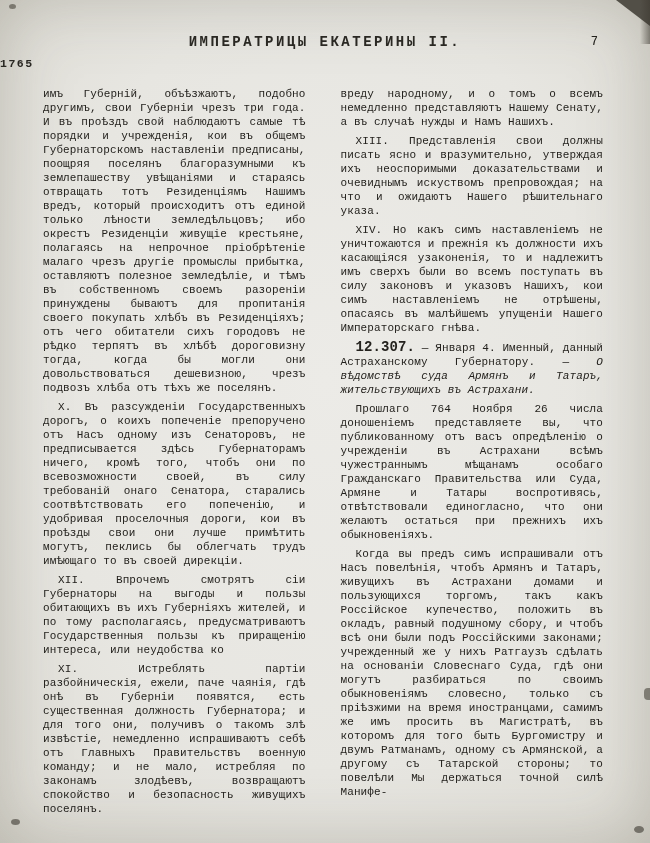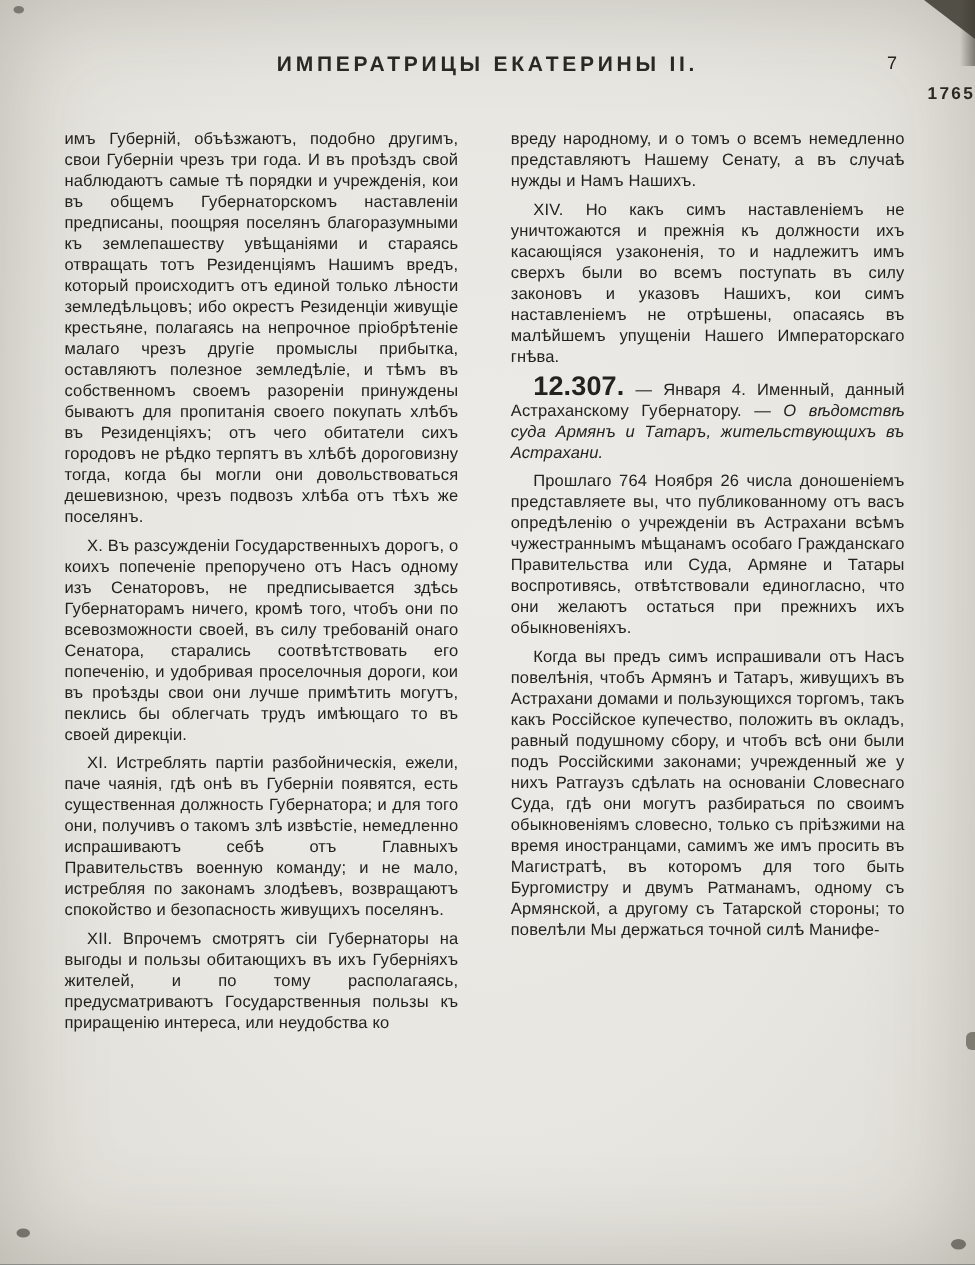--- a/index.html
+++ b/index.html
@@ -3,39 +3,39 @@
 <meta charset="utf-8">
 <style>
   html,body{margin:0;padding:0;background:#7a7a78;}
   .sheet{
     position:relative;
     width:650px;height:843px;
     margin:0 auto;
     background:radial-gradient(ellipse at 50% 45%, #ecebe7 0%, #e7e6e1 60%, #dedcd5 100%);
     box-shadow:inset 0 0 70px rgba(90,85,70,.28);
     overflow:hidden;
-    font-family:Liberation Sans, sans-serif;
+    font-family:Liberation Mono, monospace;
     color:#24221e;
   }
   .header-row{position:relative;height:18px;margin-top:34px;}
   .header-title{
     position:absolute;left:0;right:0;text-align:center;
     font-size:14px;font-weight:bold;letter-spacing:2.5px;color:#2a2823;
   }
   .page-number{position:absolute;right:52px;top:1px;font-size:12px;}
   .year{
-    text-align:right;font-size:11.5px;font-weight:bold;
+    text-align:left;font-size:11.5px;font-weight:bold;
     letter-spacing:1.5px;margin-top:5px;color:#2a2823;
   }
   .columns{display:flex;gap:25px;padding:12px 42px 0 38px;}
   .col{flex:1;min-width:0;font-size:11px;line-height:14px;text-align:justify;letter-spacing:.1px;}
   .col p{margin:5px;text-indent:15px;}
   .col p.cont{text-indent:0;}
   .act-head{margin:3px 0 1px 0;}
-  .act-num{font-weight:bold;font-size:18px;}
+  .act-num{font-weight:bold;font-size:14px;}
   .act-sub{font-style:italic;}
   
   .corner-tr{
     position:absolute;top:0;right:0;width:0;height:0;
     border-top:26px solid #45413a;border-left:34px solid transparent;opacity:.9;
   }
   .corner-tr2{
     position:absolute;top:0;right:0;width:10px;height:44px;
     background:linear-gradient(to left, rgba(60,56,48,.55), transparent);
   }
@@ -61,26 +61,27 @@
     <span class="header-title">ИМПЕРАТРИЦЫ ЕКАТЕРИНЫ II.</span>
     <span class="page-number">7</span>
   </div>
   <div class="year">1765</div>
 
   <div class="columns">
 
     <div class="col">
       <p class="cont">имъ Губерній, объѣзжаютъ, подобно другимъ, свои Губерніи чрезъ три года. И въ проѣздъ свой наблюдаютъ самые тѣ порядки и учрежденія, кои въ общемъ Губернаторскомъ наставленіи предписаны, поощряя поселянъ благоразумными къ землепашеству увѣщаніями и стараясь отвращать тотъ Резиденціямъ Нашимъ вредъ, который происходитъ отъ единой только лѣности земледѣльцовъ; ибо окрестъ Резиденціи живущіе крестьяне, полагаясь на непрочное пріобрѣтеніе малаго чрезъ другіе промыслы прибытка, оставляютъ полезное земледѣліе, и тѣмъ въ собственномъ своемъ разореніи принуждены бываютъ для пропитанія своего покупать хлѣбъ въ Резиденціяхъ; отъ чего обитатели сихъ городовъ не рѣдко терпятъ въ хлѣбѣ дороговизну тогда, когда бы могли они довольствоваться дешевизною, чрезъ подвозъ хлѣба отъ тѣхъ же поселянъ.</p>
       <p>X. Въ разсужденіи Государственныхъ дорогъ, о коихъ попеченіе препоручено отъ Насъ одному изъ Сенаторовъ, не предписывается здѣсь Губернаторамъ ничего, кромѣ того, чтобъ они по всевозможности своей, въ силу требованій онаго Сенатора, старались соотвѣтствовать его попеченію, и удобривая проселочныя дороги, кои въ проѣзды свои они лучше примѣтить могутъ, пеклись бы облегчать трудъ имѣющаго то въ своей дирекціи.</p>
+      <p>XII. Впрочемъ смотрятъ сіи Губернаторы на выгоды и пользы обитающихъ въ ихъ Губерніяхъ жителей, и по тому располагаясь, предусматриваютъ Государственныя пользы къ приращенію интереса, или неудобства ко</p>
       <p>XI. Истреблять партіи разбойническія, ежели, паче чаянія, гдѣ онѣ въ Губерніи появятся, есть существенная должность Губернатора; и для того они, получивъ о такомъ злѣ извѣстіе, немедленно испрашиваютъ себѣ отъ Главныхъ Правительствъ военную команду; и не мало, истребляя по законамъ злодѣевъ, возвращаютъ спокойство и безопасность живущихъ поселянъ.</p>
-      <p>XII. Впрочемъ смотрятъ сіи Губернаторы на выгоды и пользы обитающихъ въ ихъ Губерніяхъ жителей, и по тому располагаясь, предусматриваютъ Государственныя пользы къ приращенію интереса, или неудобства ко</p>
     </div>
 
     <div class="col">
       <p class="cont">вреду народному, и о томъ о всемъ немедленно представляютъ Нашему Сенату, а въ случаѣ нужды и Намъ Нашихъ.</p>
+      <p>XIII. Представленія свои должны писать ясно и вразумительно, утверждая ихъ неоспоримыми доказательствами и очевиднымъ искуствомъ препровождая; на что и ожидаютъ Нашего рѣшительнаго указа.</p>
       <p>XIV. Но какъ симъ наставленіемъ не уничтожаются и прежнія къ должности ихъ касающіяся узаконенія, то и надлежитъ имъ сверхъ были во всемъ поступать въ силу законовъ и указовъ Нашихъ, кои симъ наставленіемъ не отрѣшены, опасаясь въ малѣйшемъ упущеніи Нашего Императорскаго гнѣва.</p>
       <p class="act-head"><span class="act-num">12.307.</span><span> — Января 4. Именный, данный Астраханскому Губернатору. — </span><span class="act-sub">О вѣдомствѣ суда Армянъ и Татаръ, жительствующихъ въ Астрахани.</span></p>
       <p>Прошлаго 764 Ноября 26 числа доношеніемъ представляете вы, что публикованному отъ васъ опредѣленію о учрежденіи въ Астрахани всѣмъ чужестраннымъ мѣщанамъ особаго Гражданскаго Правительства или Суда, Армяне и Татары воспротивясь, отвѣтствовали единогласно, что они желаютъ остаться при прежнихъ ихъ обыкновеніяхъ.</p>
       <p>Когда вы предъ симъ испрашивали отъ Насъ повелѣнія, чтобъ Армянъ и Татаръ, живущихъ въ Астрахани домами и пользующихся торгомъ, такъ какъ Россійское купечество, положить въ окладъ, равный подушному сбору, и чтобъ всѣ они были подъ Россійскими законами; учрежденный же у нихъ Ратгаузъ сдѣлать на основаніи Словеснаго Суда, гдѣ они могутъ разбираться по своимъ обыкновеніямъ словесно, только съ пріѣзжими на время иностранцами, самимъ же имъ просить въ Магистратѣ, въ которомъ для того быть Бургомистру и двумъ Ратманамъ, одному съ Армянской, а другому съ Татарской стороны; то повелѣли Мы держаться точной силѣ Манифе-</p>
     </div>
 
   </div>
 </div>
 
 </body></html>

